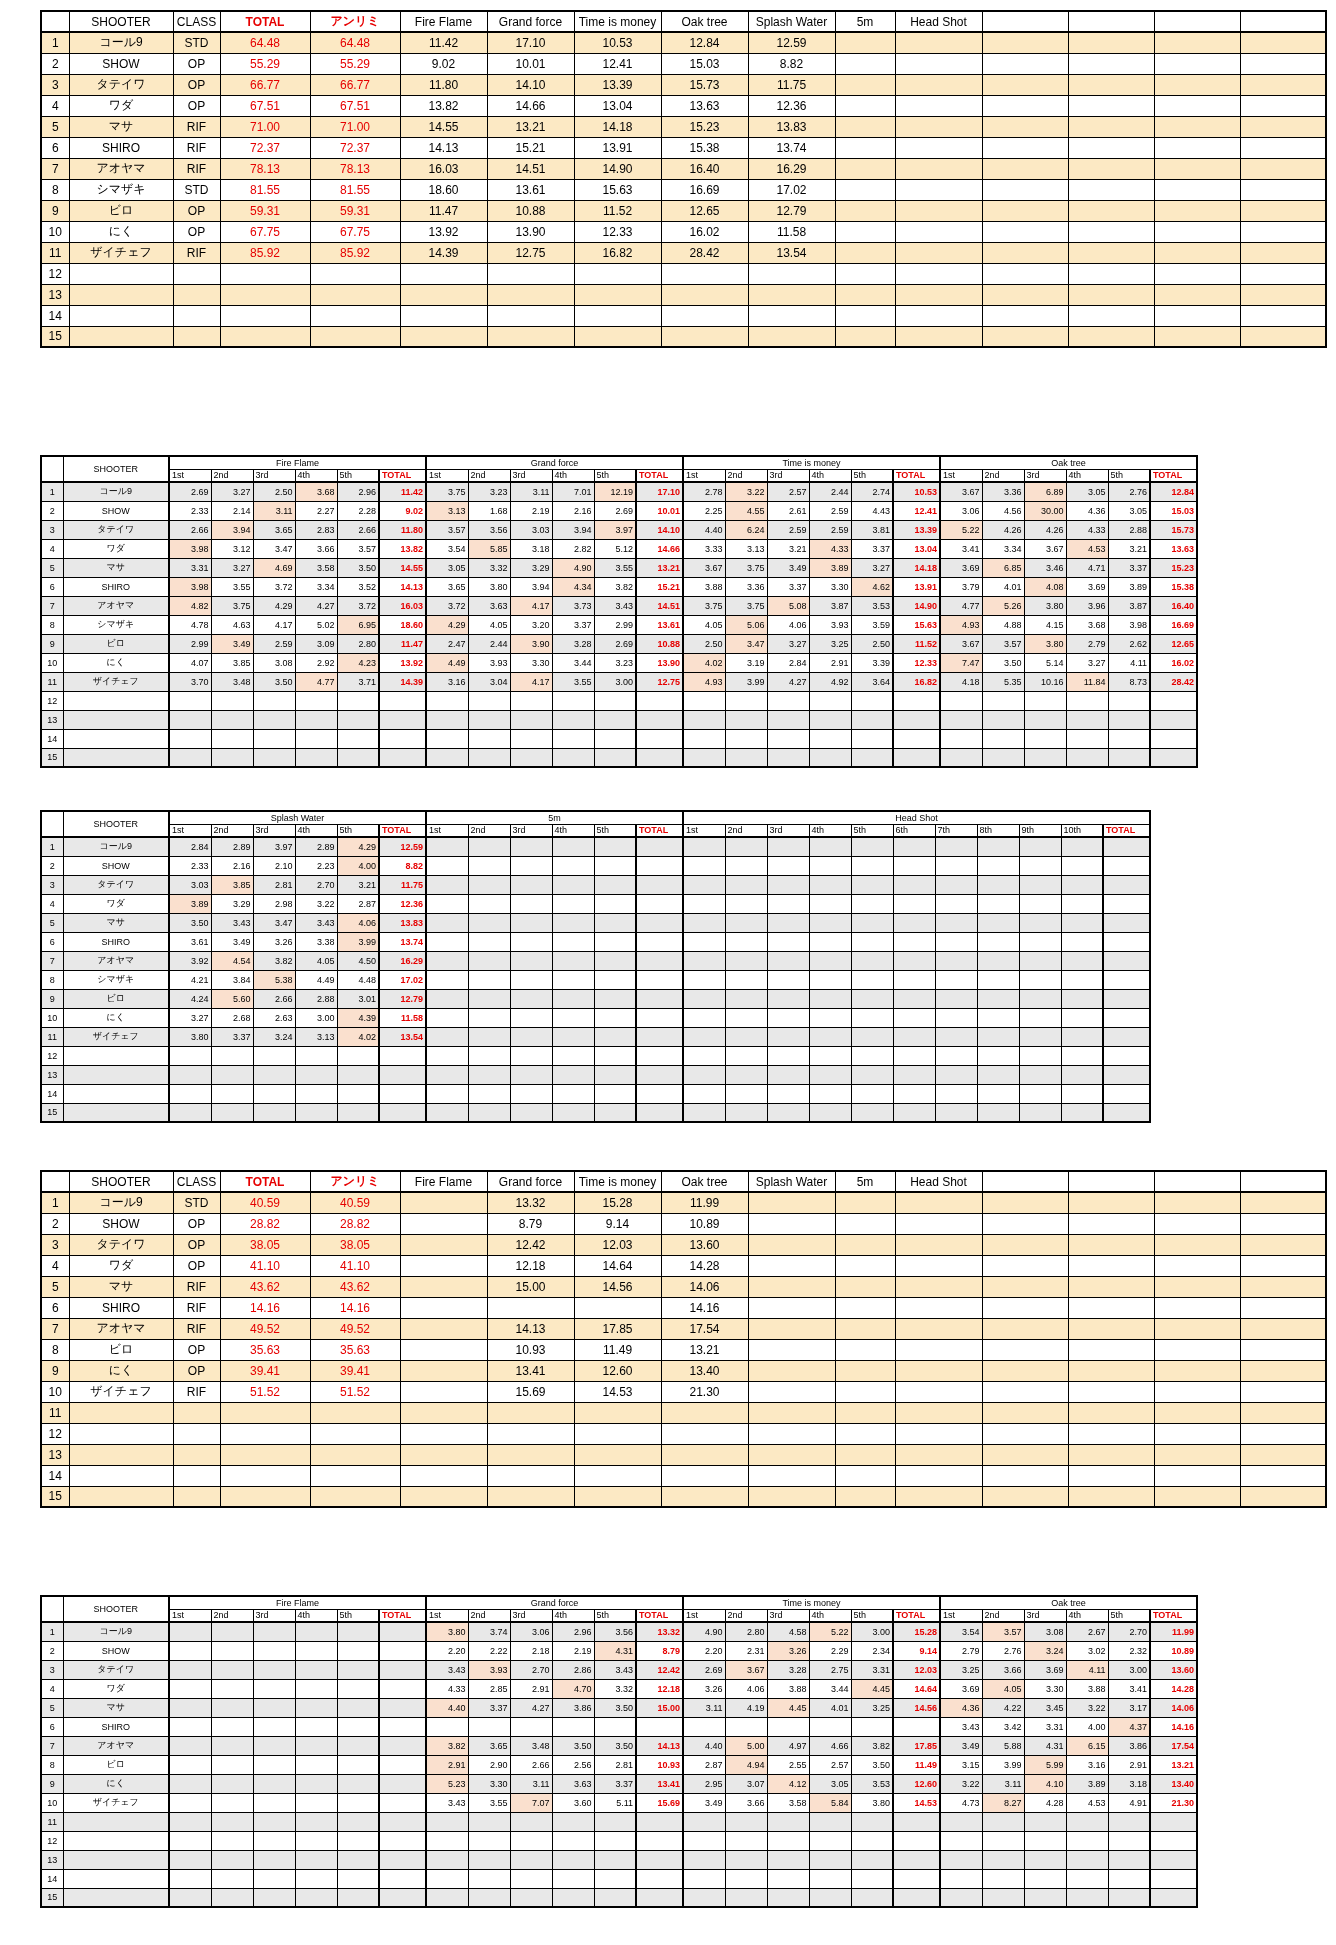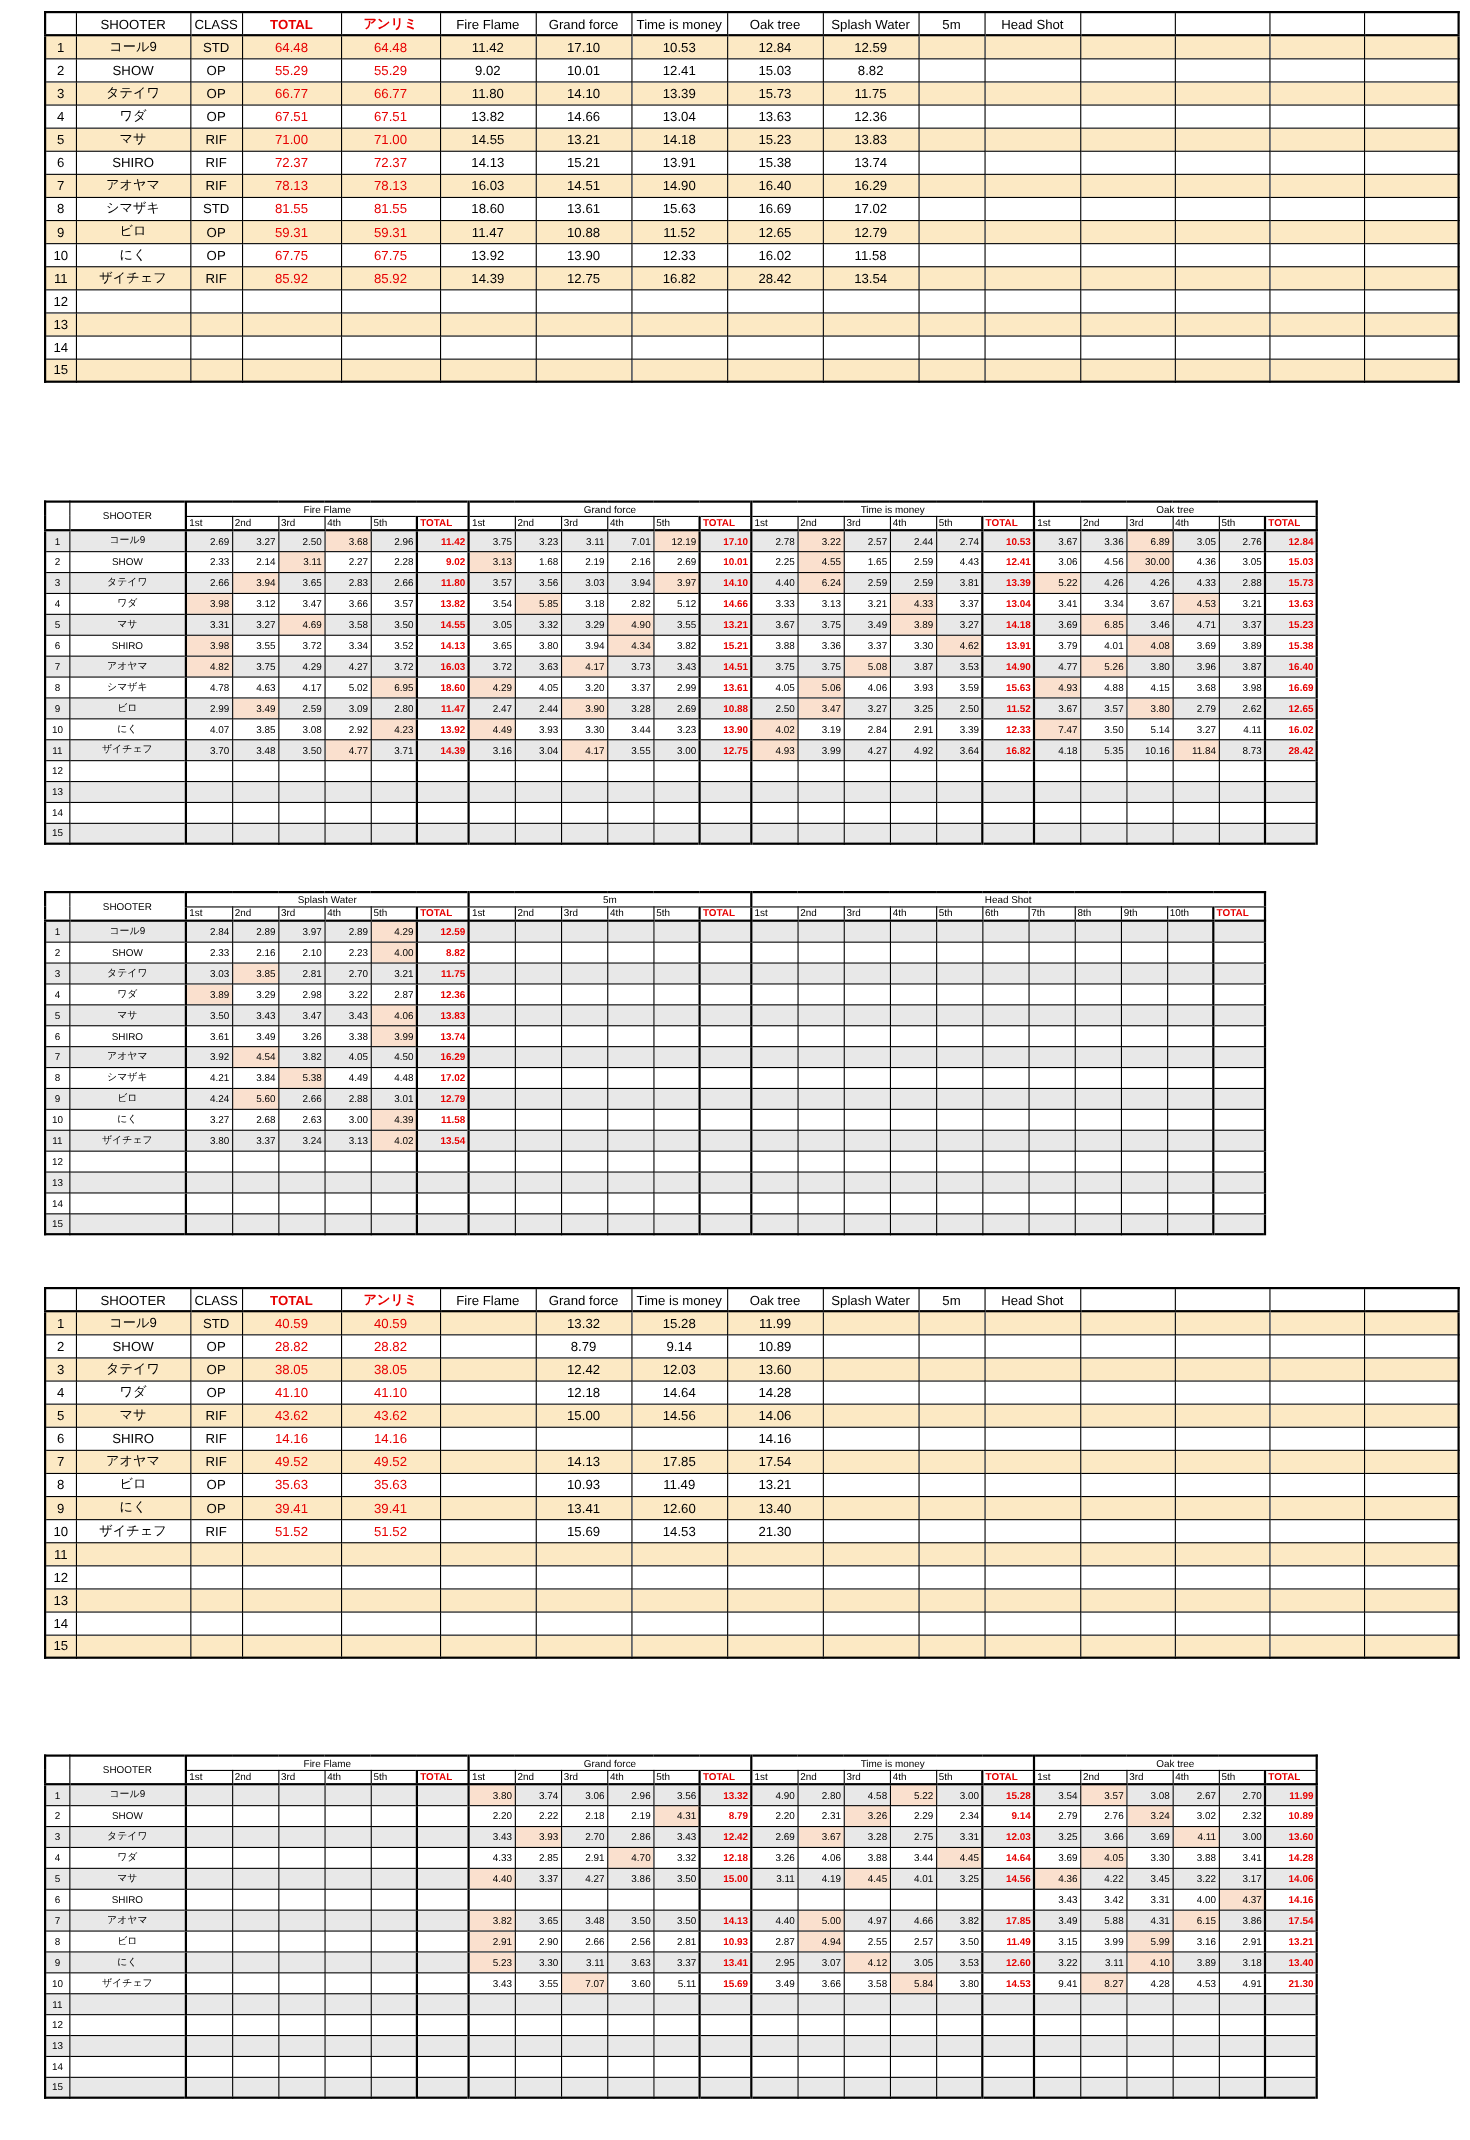--- a/index.html
+++ b/index.html
@@ -465,21 +465,21 @@
             <td class="score">2.28</td>
             <td class="tc">9.02</td>
             <td class="score sb hl">3.13</td>
             <td class="score">1.68</td>
             <td class="score">2.19</td>
             <td class="score">2.16</td>
             <td class="score">2.69</td>
             <td class="tc">10.01</td>
             <td class="score sb">2.25</td>
             <td class="score hl">4.55</td>
-            <td class="score">1.65</td>
+            <td class="score">2.61</td>
             <td class="score">2.59</td>
             <td class="score">4.43</td>
             <td class="tc">12.41</td>
             <td class="score sb">3.06</td>
             <td class="score">4.56</td>
             <td class="score hl">30.00</td>
             <td class="score">4.36</td>
             <td class="score">3.05</td>
             <td class="tc">15.03</td>
           </tr>
@@ -1969,21 +1969,21 @@
             <td class="score hl">7.07</td>
             <td class="score">3.60</td>
             <td class="score">5.11</td>
             <td class="tc">15.69</td>
             <td class="score sb">3.49</td>
             <td class="score">3.66</td>
             <td class="score">3.58</td>
             <td class="score hl">5.84</td>
             <td class="score">3.80</td>
             <td class="tc">14.53</td>
-            <td class="score sb">9.41</td>
+            <td class="score sb">4.73</td>
             <td class="score hl">8.27</td>
             <td class="score">4.28</td>
             <td class="score">4.53</td>
             <td class="score">4.91</td>
             <td class="tc">21.30</td>
           </tr>
           <tr class="gray">
             <td class="rn">11</td>
             <td class="sn"></td>
             <td class="score sb"></td>

